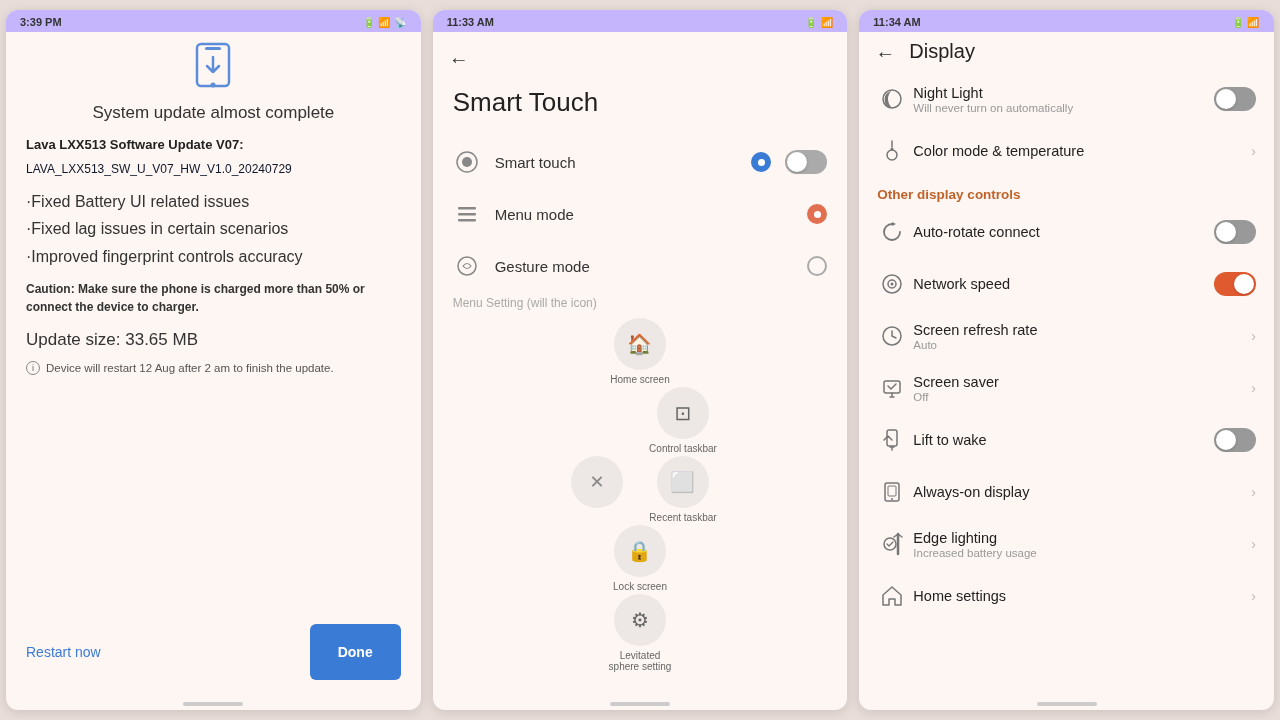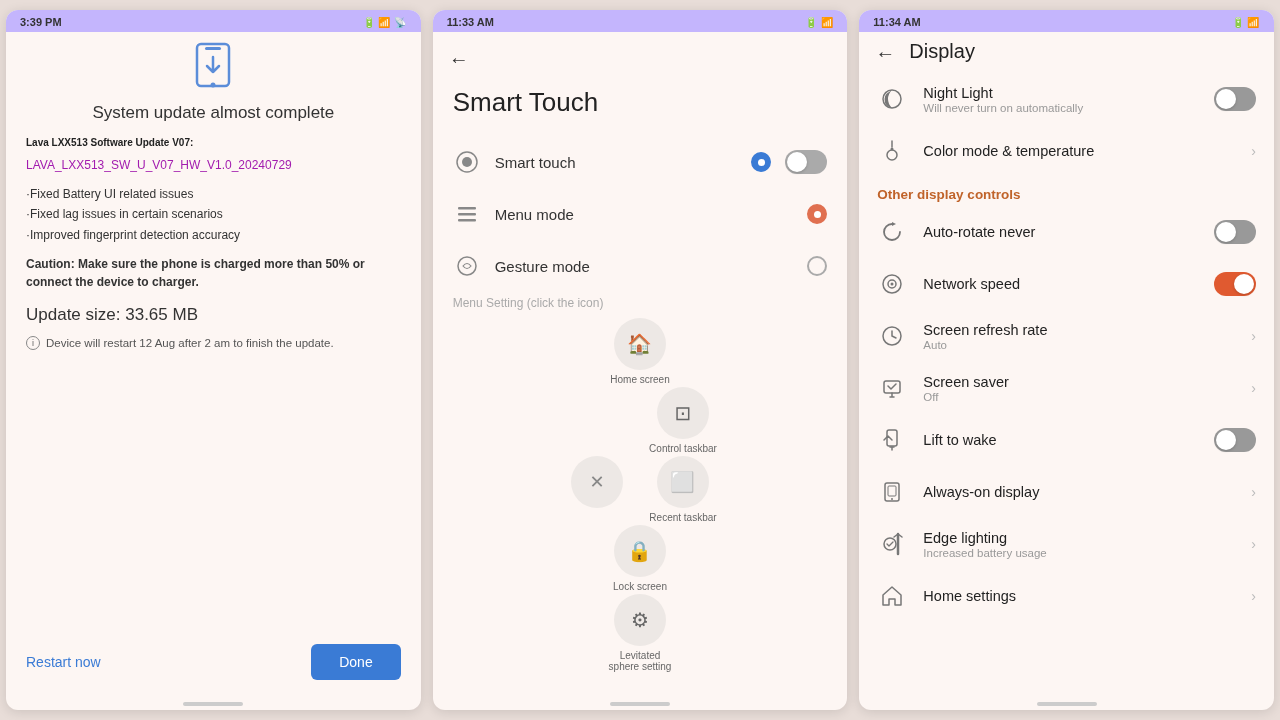--- a/index.html
+++ b/index.html
@@ -53,37 +53,37 @@
       color: #5b8dd9;
     }
     .update-title {
       font-size: 17px;
       color: #333;
       text-align: center;
       margin-bottom: 12px;
       line-height: 1.3;
     }
     .update-device {
-      font-size: 10px;
+      font-size: 13px;
       font-weight: 700;
       color: #222;
       align-self: flex-start;
       margin-bottom: 8px;
       line-height: 1.4;
     }
     .update-filename {
       font-size: 12px;
-      color: #a21caf;
+      color: #0f172a;
       align-self: flex-start;
       margin-bottom: 12px;
       word-break: break-all;
     }
     .update-changes {
       align-self: flex-start;
-      font-size: 12px;
+      font-size: 16px;
       color: #333;
       line-height: 1.7;
       margin-bottom: 10px;
     }
     .update-caution {
       font-size: 12px;
       color: #333;
       align-self: flex-start;
       margin-bottom: 14px;
       line-height: 1.5;
@@ -131,24 +131,24 @@
       background: none;
       border: none;
       cursor: pointer;
       font-weight: 500;
     }
     .btn-done {
       background: #3a7bd5;
       color: #fff;
       border: none;
       border-radius: 6px;
-      padding: 10px 28px;
+      padding: 20px 28px;
       font-size: 14px;
       cursor: pointer;
-      font-weight: 400;
+      font-weight: 700;
     }
     .bottom-bar {
       height: 4px;
       background: #ccc;
       width: 60px;
       border-radius: 2px;
       margin: 6px auto 4px;
     }
 
     
@@ -297,21 +297,21 @@
     }
     .panel3-title {
       font-size: 20px;
       font-weight: 500;
       color: #222;
     }
     .display-setting-row {
       display: flex;
       align-items: center;
       padding: 11px 18px;
-      gap: 16px;
+      gap: 6px;
       border-bottom: 0px solid #eee;
     }
     .display-icon {
       width: 30px; height: 30px;
       display: flex; align-items: center; justify-content: center;
       font-size: 18px;
       color: #666;
       flex-shrink: 0;
     }
     .display-setting-text {
@@ -392,21 +392,21 @@
     </svg>
 
     <div class="update-title">System update almost complete</div>
 
     <div class="update-device">Lava LXX513 Software Update V07:</div>
     <div class="update-filename">LAVA_LXX513_SW_U_V07_HW_V1.0_20240729</div>
 
     <div class="update-changes">
       <div>·Fixed Battery UI related issues</div>
       <div>·Fixed lag issues in certain scenarios</div>
-      <div>·Improved fingerprint detection accuracy</div>
+      <div>·Improved fingerprint controls accuracy</div>
     </div>
 
     <div class="update-caution">
       <span style="font-weight:700">Caution</span><span>: Make sure the phone is charged more than 50% or connect the device to charger.</span>
     </div>
 
     <div class="update-size">Update size: 33.65 MB</div>
 
     <div class="update-restart-note">
       <div class="info-circle">i</div>
@@ -462,21 +462,21 @@
       <div class="setting-row-icon">
         <svg width="24" height="24" viewBox="0 0 24 24" fill="none">
           <circle cx="12" cy="12" r="9" stroke="#888" stroke-width="1.5"></circle>
           <path d="M8 12 Q12 7 16 12 Q12 17 8 12Z" stroke="#888" stroke-width="1.2" fill="none"></path>
         </svg>
       </div>
       <div class="setting-row-label">Gesture mode</div>
       <div class="radio-empty"></div>
     </div>
 
-    <div class="menu-setting-label">Menu Setting (click the icon)</div>
+    <div class="menu-setting-label">Menu Setting (will the icon)</div>
 
     <div class="menu-icons-grid">
 
       <div class="menu-row">
         <div class="menu-item">
           <div class="menu-item-circle">🏠</div>
           <div class="menu-item-label">Home screen</div>
         </div>
       </div>
 
@@ -565,21 +565,21 @@
     <div class="section-header">Other display controls</div>
 
     <div class="display-setting-row">
       <div class="display-icon">
         <svg width="24" height="24" viewBox="0 0 24 24" fill="none">
           <path d="M20 12 A8 8 0 1 1 12 4" stroke="#777" stroke-width="1.8" stroke-linecap="round"></path>
           <path d="M12 2 L12 6 L16 4Z" fill="#777"></path>
         </svg>
       </div>
       <div class="display-setting-text">
-        <div class="display-setting-label">Auto-rotate never</div>
+        <div class="display-setting-label">Auto-rotate connect</div>
       </div>
       <div class="toggle-off-dark"></div>
     </div>
 
     <div class="display-setting-row">
       <div class="display-icon">
         <svg width="24" height="24" viewBox="0 0 24 24" fill="none">
           <circle cx="12" cy="12" r="9" stroke="#777" stroke-width="1.5"></circle>
           <circle cx="12" cy="12" r="4" stroke="#777" stroke-width="1.5"></circle>
           <circle cx="12" cy="12" r="1.5" fill="#777"></circle>

